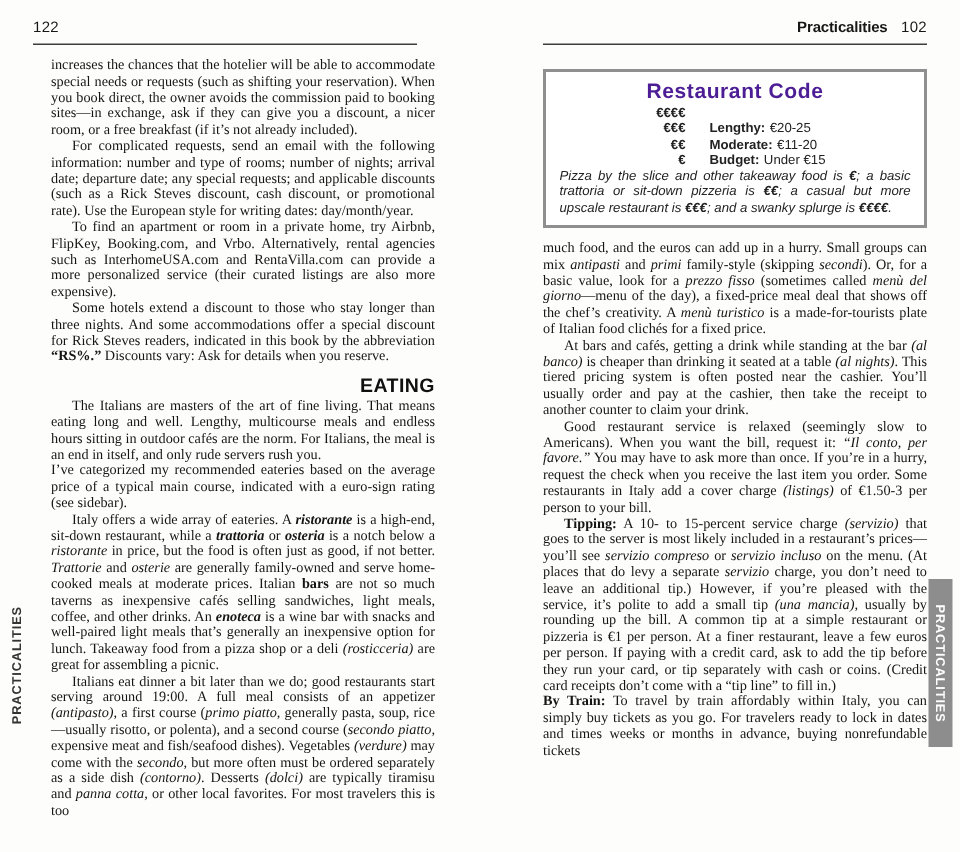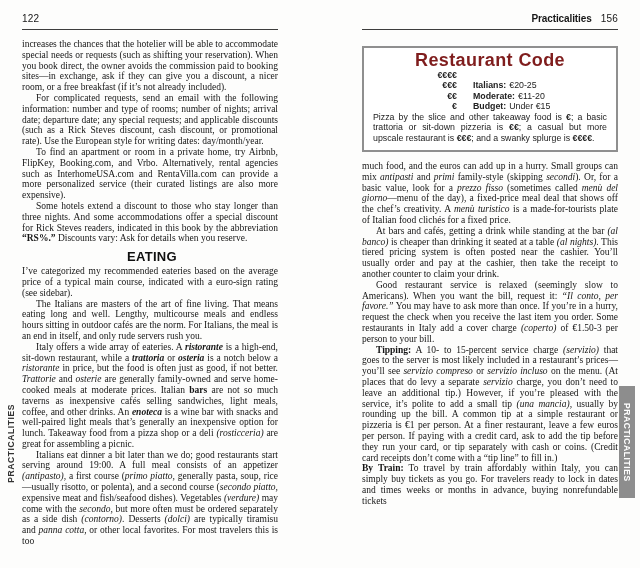--- a/index.html
+++ b/index.html
@@ -29,51 +29,51 @@
   .header-row.hr { left:42px; justify-content:flex-end; }
   .pagenum { font-weight:normal; letter-spacing:0.2px; }
   .htitle { font-weight:bold; letter-spacing:-0.1px; }
 
   
   .text-col {
     position:absolute; width:256px;
     font-size:9.5px; line-height:10.8px;
     text-align:justify; color:#151515;
   }
-  .text-col.cl { left:22px; top:39px; }
+  .text-col.cl { left:34px; top:39px; }
   .text-col.cr { left:42px; top:46px; }
   .para { margin:0; }
   .para.indent { text-indent:14px; }
   h2.section {
     font-family:"Liberation Sans", sans-serif;
     font-size:13px; font-weight:bold; letter-spacing:0.3px;
-    margin:6px 0 3px 4px; line-height:1; color:#101010; text-align:center;
+    margin:6px 0 3px 4px; line-height:1; color:#101010; text-align:right;
   }
 
   
   .code-box {
     border:2px solid #8f8f8f;
     background:#ffffff;
     padding:5px 9px 7px 9px;
     margin-bottom:9px;
     font-family:"Liberation Sans", sans-serif;
     font-size:8.8px; line-height:10.5px; color:#222222;
     text-align:justify;
   }
   .code-title {
     text-align:center; font-weight:bold;
-    font-size:18px; letter-spacing:0.4px;
-    margin:2px 0 4px 0; color:#7f1d1d;
+    font-size:14px; letter-spacing:0.4px;
+    margin:2px 0 4px 0; color:#4c1d95;
   }
   .code-intro { margin:0; }
   .tier { display:flex; text-align:left; }
   .tier-sym { flex:0 0 84px; text-align:right; font-weight:bold; }
   .tier-rest { margin-left:16px; flex:1; }
   .tier-label { font-weight:bold; margin-right:3px; }
-  .code-outro { margin:0; }
+  .code-outro { margin:0;font-style:italic; }
 
   
   .tab-left {
     position:absolute; left:6px; top:404px;
     writing-mode:vertical-rl; transform:rotate(180deg);
     font-family:"Liberation Sans", sans-serif;
     font-size:8.5px; font-weight:bold; letter-spacing:0.6px;
     color:#333333; white-space:nowrap;
   }
   .tab-right {
@@ -96,60 +96,60 @@
     <div class="header-row hl">
       <span class="pagenum">122</span>
     </div>
 
     <div class="text-col cl">
       <p class="para">increases the chances that the hotelier will be able to accommodate special needs or requests (such as shifting your reservation). When you book direct, the owner avoids the commission paid to booking sites—in exchange, ask if they can give you a discount, a nicer room, or a free breakfast (if it’s not already included).</p>
       <p class="para indent">For complicated requests, send an email with the following information: number and type of rooms; number of nights; arrival date; departure date; any special requests; and applicable discounts (such as a Rick Steves discount, cash discount, or promotional rate). Use the European style for writing dates: day/month/year.</p>
       <p class="para indent">To find an apartment or room in a private home, try Airbnb, FlipKey, Booking.com, and Vrbo. Alternatively, rental agencies such as InterhomeUSA.com and RentaVilla.com can provide a more personalized service (their curated listings are also more expensive).</p>
       <p class="para indent">Some hotels extend a discount to those who stay longer than three nights. And some accommodations offer a special discount for Rick Steves readers, indicated in this book by the abbreviation <b>“RS%.”</b> Discounts vary: Ask for details when you reserve.</p>
       <h2 class="section">EATING</h2>
+      <p class="para indent">The Italians are masters of the art of fine living. That means eating long and well. Lengthy, multicourse meals and endless hours sitting in outdoor cafés are the norm. For Italians, the meal is an end in itself, and only rude servers rush you.</p>
       <p class="para">I’ve categorized my recommended eateries based on the average price of a typical main course, indicated with a euro-sign rating (see sidebar).</p>
-      <p class="para indent">The Italians are masters of the art of fine living. That means eating long and well. Lengthy, multicourse meals and endless hours sitting in outdoor cafés are the norm. For Italians, the meal is an end in itself, and only rude servers rush you.</p>
       <p class="para indent">Italy offers a wide array of eateries. A <b><i>ristorante</i></b> is a high-end, sit-down restaurant, while a <b><i>trattoria</i></b> or <b><i>osteria</i></b> is a notch below a <i>ristorante</i> in price, but the food is often just as good, if not better. <i>Trattorie</i> and <i>osterie</i> are generally family-owned and serve home-cooked meals at moderate prices. Italian <b>bars</b> are not so much taverns as inexpensive cafés selling sandwiches, light meals, coffee, and other drinks. An <b><i>enoteca</i></b> is a wine bar with snacks and well-paired light meals that’s generally an inexpensive option for lunch. Takeaway food from a pizza shop or a deli <i>(rosticceria)</i> are great for assembling a picnic.</p>
       <p class="para indent">Italians eat dinner a bit later than we do; good restaurants start serving around 19:00. A full meal consists of an appetizer <i>(antipasto)</i>, a first course (<i>primo piatto,</i> generally pasta, soup, rice—usually risotto, or polenta), and a second course (<i>secondo piatto,</i> expensive meat and fish/seafood dishes). Vegetables <i>(verdure)</i> may come with the <i>secondo,</i> but more often must be ordered separately as a side dish <i>(contorno)</i>. Desserts <i>(dolci)</i> are typically tiramisu and <i>panna cotta,</i> or other local favorites. For most travelers this is too</p>
     </div>
 
     <div class="tab-left">PRACTICALITIES</div>
   </div>
 
   <div class="page page-right">
     <div class="header-row hr">
       <span class="htitle">Practicalities</span>
-      <span class="pagenum">156</span>
+      <span class="pagenum">102</span>
     </div>
 
     <div class="text-col cr">
 
       <div class="code-box">
         <div class="code-title">Restaurant Code</div>
         <div class="tier">
           <span class="tier-sym">€€€€</span>
         </div>
         <div class="tier">
           <span class="tier-sym">€€€</span>
-          <span class="tier-rest"><b class="tier-label">Italians:</b><span>€20-25</span></span>
+          <span class="tier-rest"><b class="tier-label">Lengthy:</b><span>€20-25</span></span>
         </div>
         <div class="tier">
           <span class="tier-sym">€€</span>
           <span class="tier-rest"><b class="tier-label">Moderate:</b><span>€11-20</span></span>
         </div>
         <div class="tier">
           <span class="tier-sym">€</span>
           <span class="tier-rest"><b class="tier-label">Budget:</b><span>Under €15</span></span>
         </div>
         <p class="code-outro">Pizza by the slice and other takeaway food is <b>€</b>; a basic trattoria or sit-down pizzeria is <b>€€</b>; a casual but more upscale restaurant is <b>€€€</b>; and a swanky splurge is <b>€€€€</b>.</p>
       </div>
 
       <p class="para">much food, and the euros can add up in a hurry. Small groups can mix <i>antipasti</i> and <i>primi</i> family-style (skipping <i>secondi</i>). Or, for a basic value, look for a <i>prezzo fisso</i> (sometimes called <i>menù del giorno</i>—menu of the day), a fixed-price meal deal that shows off the chef’s creativity. A <i>menù turistico</i> is a made-for-tourists plate of Italian food clichés for a fixed price.</p>
       <p class="para indent">At bars and cafés, getting a drink while standing at the bar <i>(al banco)</i> is cheaper than drinking it seated at a table <i>(al nights)</i>. This tiered pricing system is often posted near the cashier. You’ll usually order and pay at the cashier, then take the receipt to another counter to claim your drink.</p>
-      <p class="para indent">Good restaurant service is relaxed (seemingly slow to Americans). When you want the bill, request it: <i>“Il conto, per favore.”</i> You may have to ask more than once. If you’re in a hurry, request the check when you receive the last item you order. Some restaurants in Italy add a cover charge <i>(coperto)</i> of €1.50-3 per person to your bill.</p>
+      <p class="para indent">Good restaurant service is relaxed (seemingly slow to Americans). When you want the bill, request it: <i>“Il conto, per favore.”</i> You may have to ask more than once. If you’re in a hurry, request the check when you receive the last item you order. Some restaurants in Italy add a cover charge <i>(listings)</i> of €1.50-3 per person to your bill.</p>
       <p class="para indent"><b>Tipping:</b> A 10- to 15-percent service charge <i>(servizio)</i> that goes to the server is most likely included in a restaurant’s prices—you’ll see <i>servizio compreso</i> or <i>servizio incluso</i> on the menu. (At places that do levy a separate <i>servizio</i> charge, you don’t need to leave an additional tip.) However, if you’re pleased with the service, it’s polite to add a small tip <i>(una mancia),</i> usually by rounding up the bill. A common tip at a simple restaurant or pizzeria is €1 per person. At a finer restaurant, leave a few euros per person. If paying with a credit card, ask to add the tip before they run your card, or tip separately with cash or coins. (Credit card receipts don’t come with a “tip line” to fill in.)</p>
       <p class="para"><b>By Train:</b> To travel by train affordably within Italy, you can simply buy tickets as you go. For travelers ready to lock in dates and times weeks or months in advance, buying nonrefundable tickets</p>
     </div>
 
     <div class="tab-right">PRACTICALITIES</div>
   </div>
 
 </div>
 
 </body></html>

